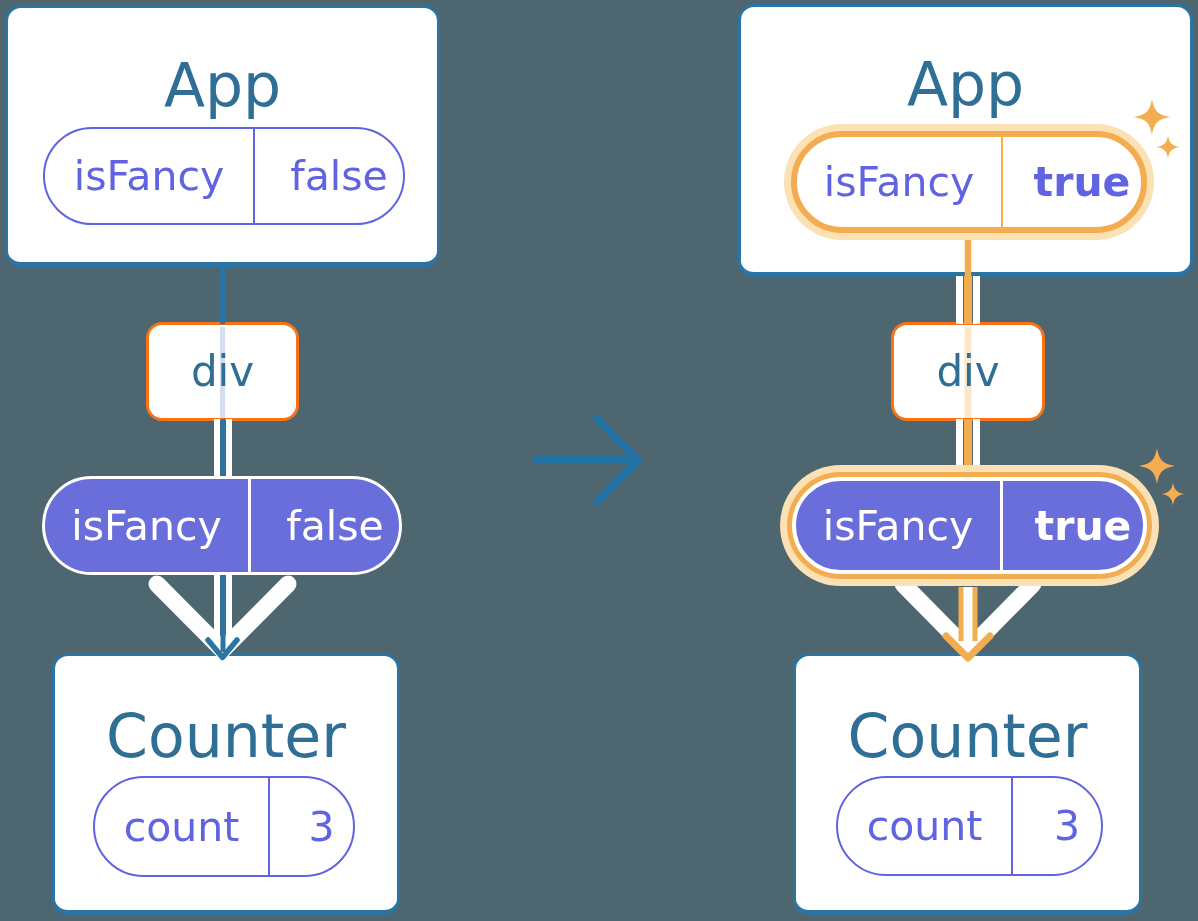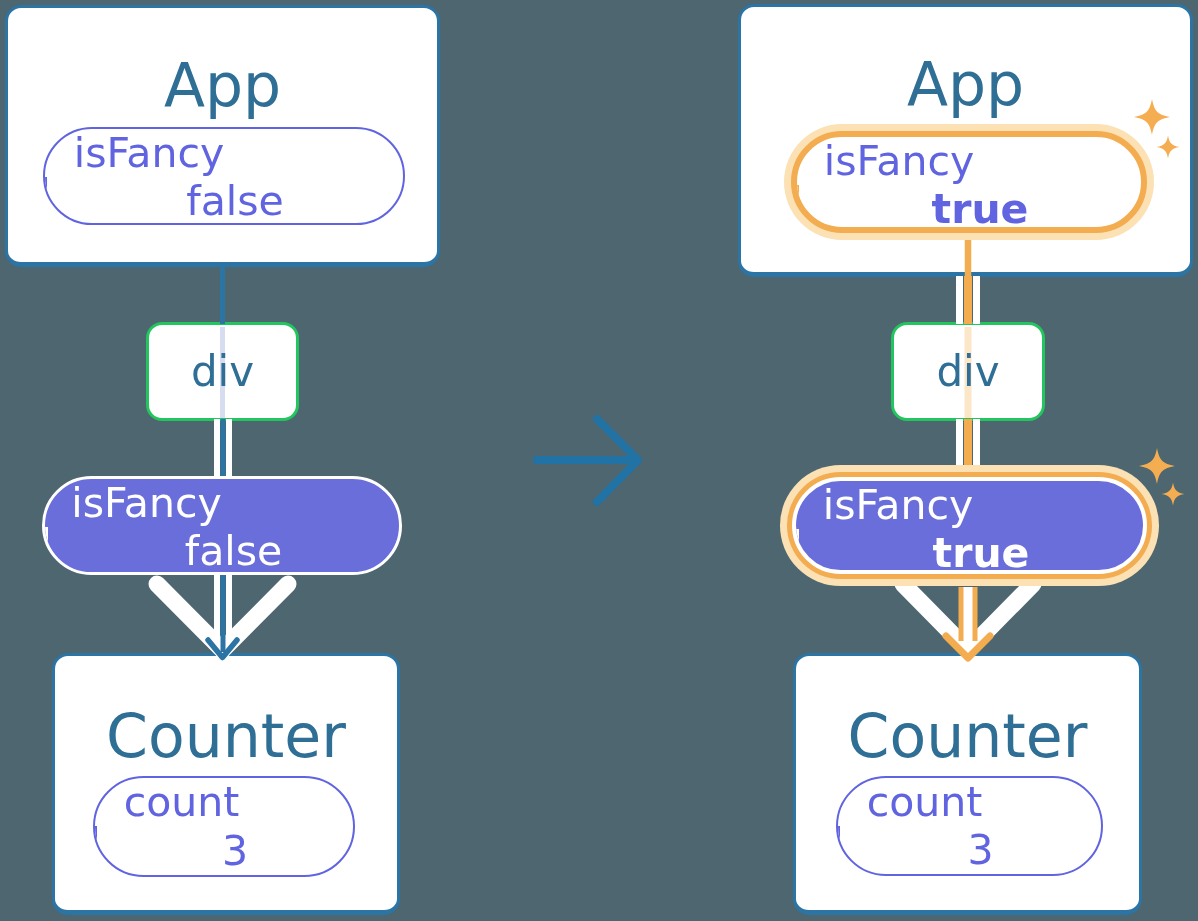--- a/index.html
+++ b/index.html
@@ -10,27 +10,27 @@
   .card {
     position:absolute; background:#fff; box-sizing:border-box;
     border:3px solid #2B74A4; border-bottom-width:5px; border-radius:16px;
   }
   .card-title {
     position:absolute; left:0; right:0; text-align:center;
     font-size:60px; line-height:1.1; color:#2F6F96;
   }
   .divbox {
     position:absolute; background:#fff; box-sizing:border-box;
-    border:3px solid #22c55e; border-radius:16px;
+    border:3px solid #f97316; border-radius:16px;
     display:flex; align-items:center; justify-content:center;
   }
   .divbox .box-label { font-size:42px; color:#2F6F96; position:relative; z-index:10; }
   .pill {
     position:absolute; display:flex; box-sizing:border-box;
-    border-radius:999px; z-index:8; overflow:hidden;flex-direction:column;
+    border-radius:999px; z-index:8; overflow:hidden;
   }
   .cell {
     display:flex; align-items:center; justify-content:center;
     font-size:41px; white-space:nowrap;
   }
   .cell.v { flex:1;padding-left:20px; }
   .pill.outline { background:#fff; border:2px solid #6064E0; color:#6064E0; }
   .pill.outline .cell.v { border-left:2px solid #6064E0; }
   .pill.solid { background:#6A6EDB; border:3px solid #fff; color:#fff; }
   .pill.solid .cell.v { border-left:3px solid #fff; }

